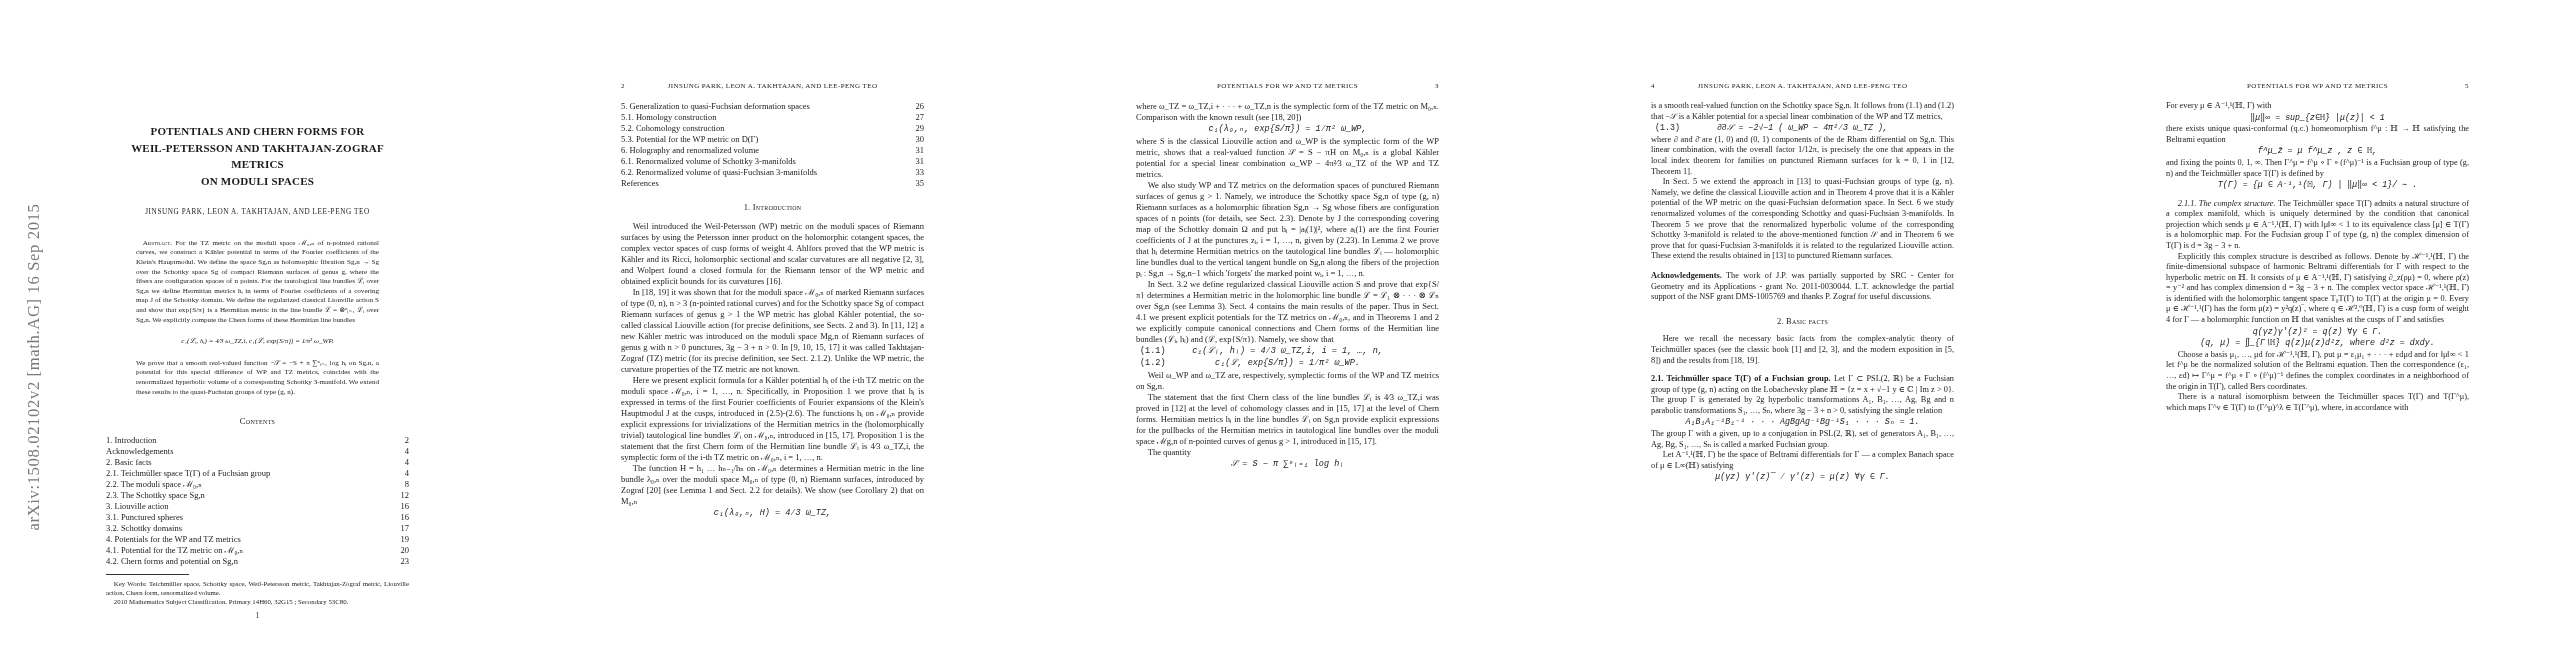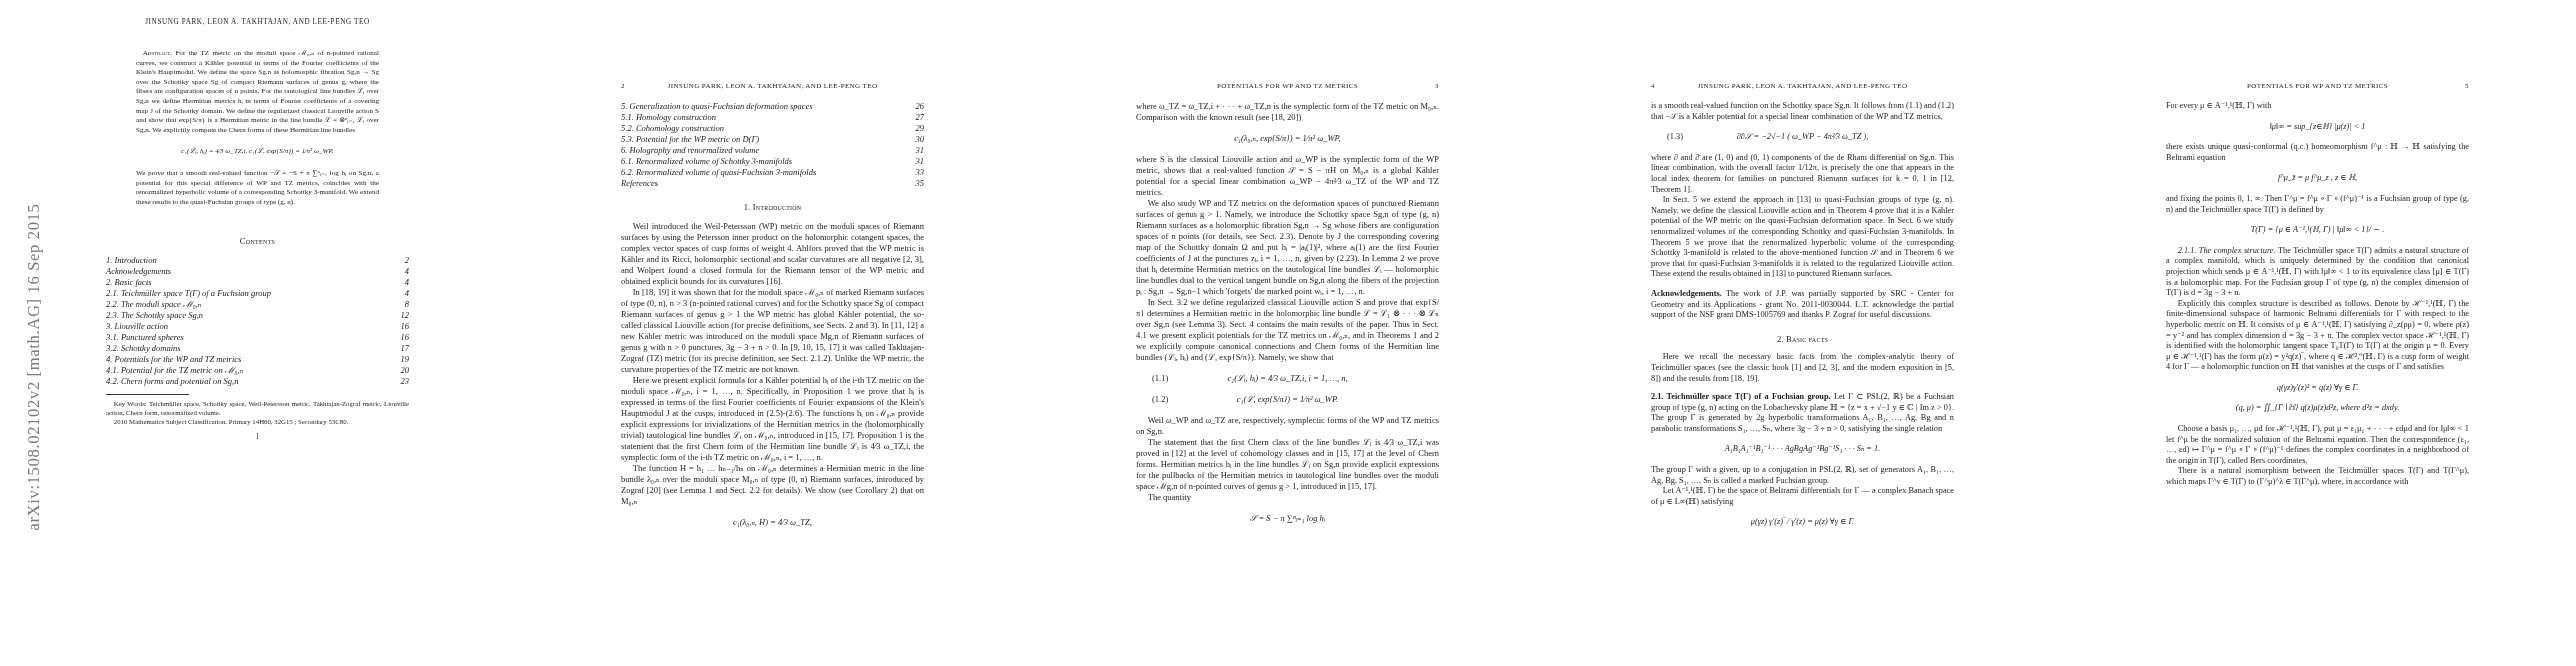--- a/index.html
+++ b/index.html
@@ -21,55 +21,60 @@
     white-space:nowrap;
     font-size:16.7px; color:#7a7a7a; letter-spacing:0.6px;
   }
   .title-block { margin-top:123px; text-align:center; font-weight:bold; font-size:11px; line-height:16.7px; letter-spacing:0.2px; }
   .authors { margin-top:18px; text-align:center; font-size:7.2px; letter-spacing:0.6px; }
   .abstract { width:243px; margin:23px auto 0 auto; font-size:7.1px; line-height:9.6px; text-align:justify; }
   .abstract .lead { text-indent:6.7px; }
   .abstract .cont { text-indent:0; }
   .sc { font-variant:small-caps; }
   .abs-eq { text-align:center; font-style:italic; font-size:7.1px; margin:12px 0; }
-  .contents-heading { margin-top:29px; text-align:center; font-variant:small-caps; font-size:8.6px; letter-spacing:0.3px; }
+  .contents-heading { margin-top:19px; text-align:center; font-variant:small-caps; font-size:8.6px; letter-spacing:0.3px; }
   .toc { margin-top:9px; font-size:8.5px; line-height:11px; }
-  .toc-row { display:flex;font-style:italic; }
+  .toc-row { display:flex; }
   .toc-page { margin-left:auto; }
   .footnotes { margin-top:6.7px; font-size:6.8px; line-height:9px; }
   .fn-rule { width:83px; border-top:0.6px solid #333; margin-bottom:3.9px; }
   .fn-p { text-indent:7.8px; text-align:justify; }
   .page-num-bottom { margin-top:6.7px; text-align:center; font-size:7.2px; }
 
   
   .runhead { margin-top:82px; display:flex; align-items:baseline; font-size:7px; letter-spacing:0.4px; margin-bottom:11px; }
   .runhead .rh-num { width:22px; }
   .runhead .rh-title { flex:1; text-align:center; font-variant:small-caps; }
   .runhead .rh-sp { width:22px; text-align:right; }
 
   .body-txt { font-size:8.5px; line-height:11px; }
   .page4 .body-txt, .page5 .body-txt { font-size:8.3px; line-height:10.6px; }
   .p { margin:0; text-align:justify; text-indent:11.7px; }
   .p.noindent { text-indent:0; }
   .sec-heading { text-align:center; font-variant:small-caps; font-size:8.5px; margin:13.3px 0 7.8px 0; letter-spacing:0.2px; }
-  .eq { position:relative; text-align:center; font-style:italic; margin:10px 0; }
-  .eqnum { position:absolute; left:16px; font-style:normal; }
+  .eq { position:relative; text-align:center; font-style:italic; margin:1px 0;font-family:Liberation Mono, monospace; }
+  .eqnum { position:absolute; left:4px; font-style:normal; }
   .runin-bold { font-weight:bold; }
   .runin-italic { font-style:italic; }
   .ack { margin-top:9px; }
   .subsec { margin-top:7.8px; }
 </style>
 </head>
 <body>
 
 <div class="pages">
 
   <div class="page page1">
     <div class="stamp">arXiv:1508.02102v2  [math.AG]  16 Sep 2015</div>
     <div class="col">
+      <div class="title-block">
+        <div>POTENTIALS AND CHERN FORMS FOR</div>
+        <div>WEIL-PETERSSON AND TAKHTAJAN-ZOGRAF METRICS</div>
+        <div>ON MODULI SPACES</div>
+      </div>
       <div class="authors">JINSUNG PARK, LEON A. TAKHTAJAN, AND LEE-PENG TEO</div>
 
       <div class="abstract">
         <p class="p lead" style="margin:0;">
           <span class="sc">Abstract.</span>
           <span>For the TZ metric on the moduli space ℳ₀,ₙ of n-pointed rational curves, we construct a Kähler potential in terms of the Fourier coefficients of the Klein's Hauptmodul. We define the space Sg,n as holomorphic fibration Sg,n → Sg over the Schottky space Sg of compact Riemann surfaces of genus g, where the fibers are configuration spaces of n points. For the tautological line bundles ℒᵢ over Sg,n we define Hermitian metrics hᵢ in terms of Fourier coefficients of a covering map J of the Schottky domain. We define the regularized classical Liouville action S and show that exp{S/π} is a Hermitian metric in the line bundle ℒ = ⊗ⁿᵢ₌₁ ℒᵢ over Sg,n. We explicitly compute the Chern forms of these Hermitian line bundles</span>
         </p>
         <div class="abs-eq">c₁(ℒᵢ, hᵢ) = 4⁄3 ω_TZ,i,    c₁(ℒ, exp{S/π}) = 1⁄π² ω_WP.</div>
         <p class="p cont" style="margin:0; text-indent:0;">We prove that a smooth real-valued function −𝒮 = −S + π ∑ⁿᵢ₌₁ log hᵢ on Sg,n, a potential for this special difference of WP and TZ metrics, coincides with the renormalized hyperbolic volume of a corresponding Schottky 3-manifold. We extend these results to the quasi-Fuchsian groups of type (g, n).</p>
       </div>

